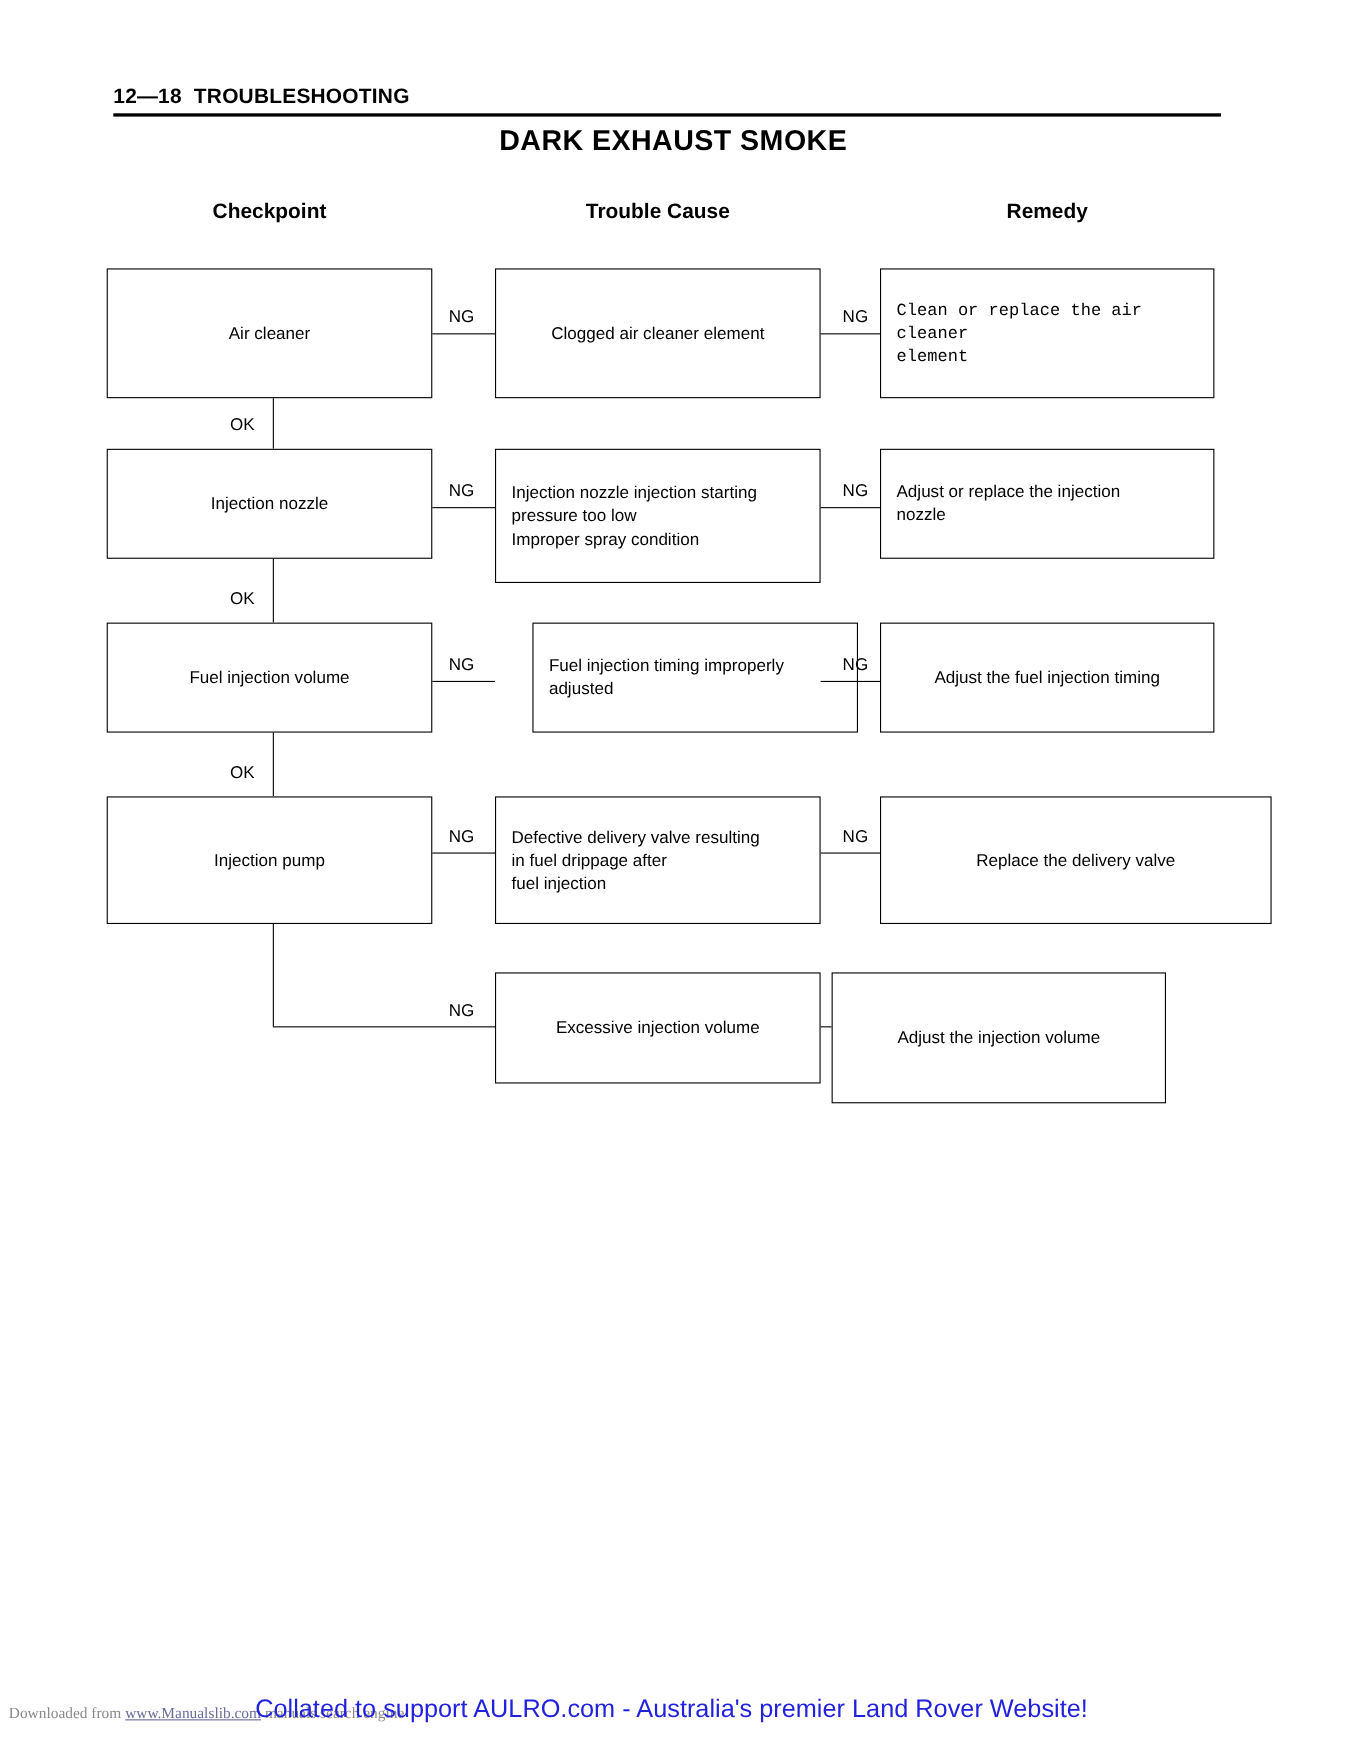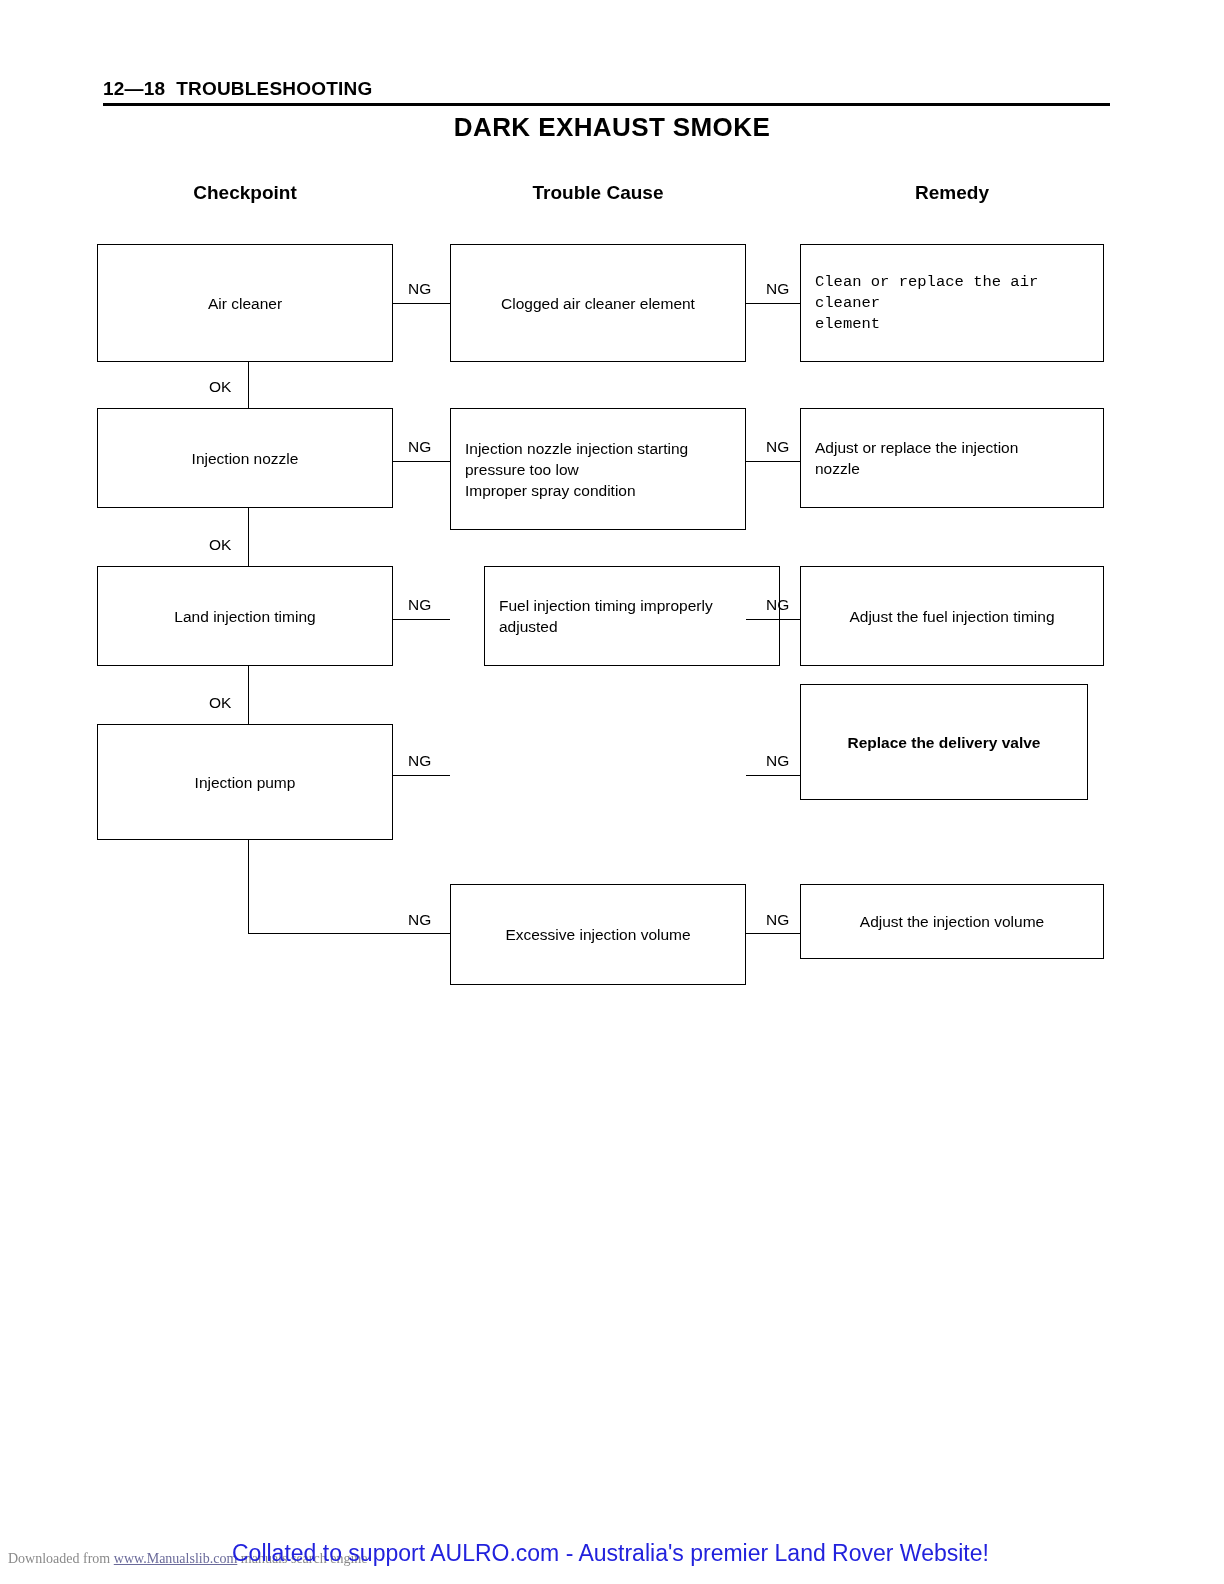--- a/index.html
+++ b/index.html
@@ -191,21 +191,21 @@
   <div class="edge-label" style="left:766px; top:438px;">NG</div>
   <div class="box left" style="left:800px; top:408px; width:304px; height:100px;">
     <span class="box-text">Adjust or replace the injection
 nozzle</span>
   </div>
 
   <div class="vline" style="left:248px; top:508px; height:58px;"></div>
   <div class="edge-label" style="left:209px; top:536px;">OK</div>
 
   <div class="box center" style="left:97px; top:566px; width:296px; height:100px;">
-    <span class="box-text">Land injection timing</span>
+    <span class="box-text">Fuel injection volume</span>
   </div>
   <div class="hline" style="left:393px; top:619px; width:57px;"></div>
   <div class="edge-label" style="left:408px; top:596px;">NG</div>
   <div class="box left" style="left:450px; top:566px; width:296px; height:100px;margin-left:34px;">
     <span class="box-text">Fuel injection timing improperly
 adjusted</span>
   </div>
   <div class="hline" style="left:746px; top:619px; width:54px;"></div>
   <div class="edge-label" style="left:766px; top:596px;">NG</div>
   <div class="box center" style="left:800px; top:566px; width:304px; height:100px;">
@@ -213,36 +213,41 @@
   </div>
 
   <div class="vline" style="left:248px; top:666px; height:58px;"></div>
   <div class="edge-label" style="left:209px; top:694px;">OK</div>
 
   <div class="box center" style="left:97px; top:724px; width:296px; height:116px;">
     <span class="box-text">Injection pump</span>
   </div>
   <div class="hline" style="left:393px; top:775px; width:57px;"></div>
   <div class="edge-label" style="left:408px; top:752px;">NG</div>
+  <div class="box left" style="left:450px; top:724px; width:296px; height:116px;">
+    <span class="box-text">Defective delivery valve resulting
+in fuel drippage after
+fuel injection</span>
+  </div>
   <div class="hline" style="left:746px; top:775px; width:54px;"></div>
   <div class="edge-label" style="left:766px; top:752px;">NG</div>
-  <div class="box center" style="left:800px; top:684px; width:288px; height:116px;font-weight:bold;">
+  <div class="box center" style="left:800px; top:724px; width:356px; height:116px;">
     <span class="box-text">Replace the delivery valve</span>
   </div>
 
   <div class="vline" style="left:248px; top:840px; height:93px;"></div>
   <div class="hline" style="left:248px; top:933px; width:202px;"></div>
   <div class="edge-label" style="left:408px; top:911px;">NG</div>
 
   <div class="box center" style="left:450px; top:884px; width:296px; height:101px;">
     <span class="box-text">Excessive injection volume</span>
   </div>
   <div class="hline" style="left:746px; top:933px; width:54px;"></div>
   <div class="edge-label" style="left:766px; top:911px;">NG</div>
-  <div class="box center" style="left:800px; top:884px; width:304px; height:75px;">
+  <div class="box center" style="left:756px; top:884px; width:304px; height:119px;">
     <span class="box-text">Adjust the injection volume</span>
   </div>
 
 </div>
 
 <div class="footer-manualslib">
   <span>Downloaded from </span><span class="mlib-link">www.Manualslib.com</span><span> manuals search engine</span>
 </div>
 <div class="footer-aulro">Collated to support AULRO.com - Australia's premier Land Rover Website!</div>
 

